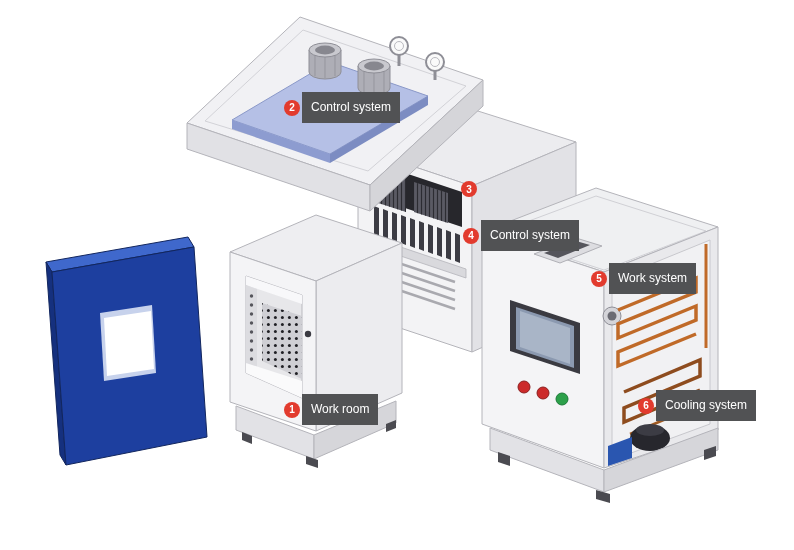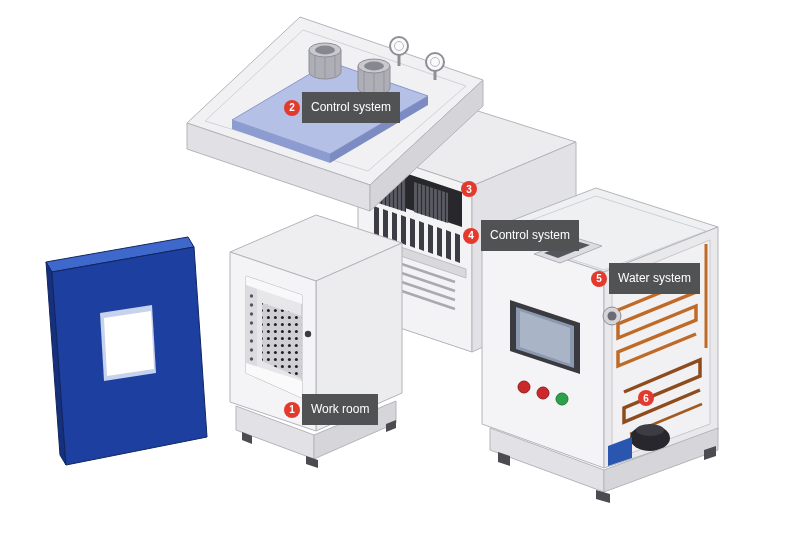--- a/index.html
+++ b/index.html
@@ -212,19 +212,20 @@
   </div>
   <div class="callout" style="left:461px; top:181px">
     <span class="badge">3</span>
   </div>
   <div class="callout" style="left:463px; top:220px">
     <span class="badge">4</span>
     <span class="tag">Control system</span>
   </div>
   <div class="callout" style="left:591px; top:263px">
     <span class="badge">5</span>
-    <span class="tag">Water system</span>
+    <span class="tag">Work system</span>
   </div>
   <div class="callout" style="left:638px; top:390px">
     <span class="badge">6</span>
+    <span class="tag">Cooling system</span>
   </div>
 
 </div>
 
 </body></html>

